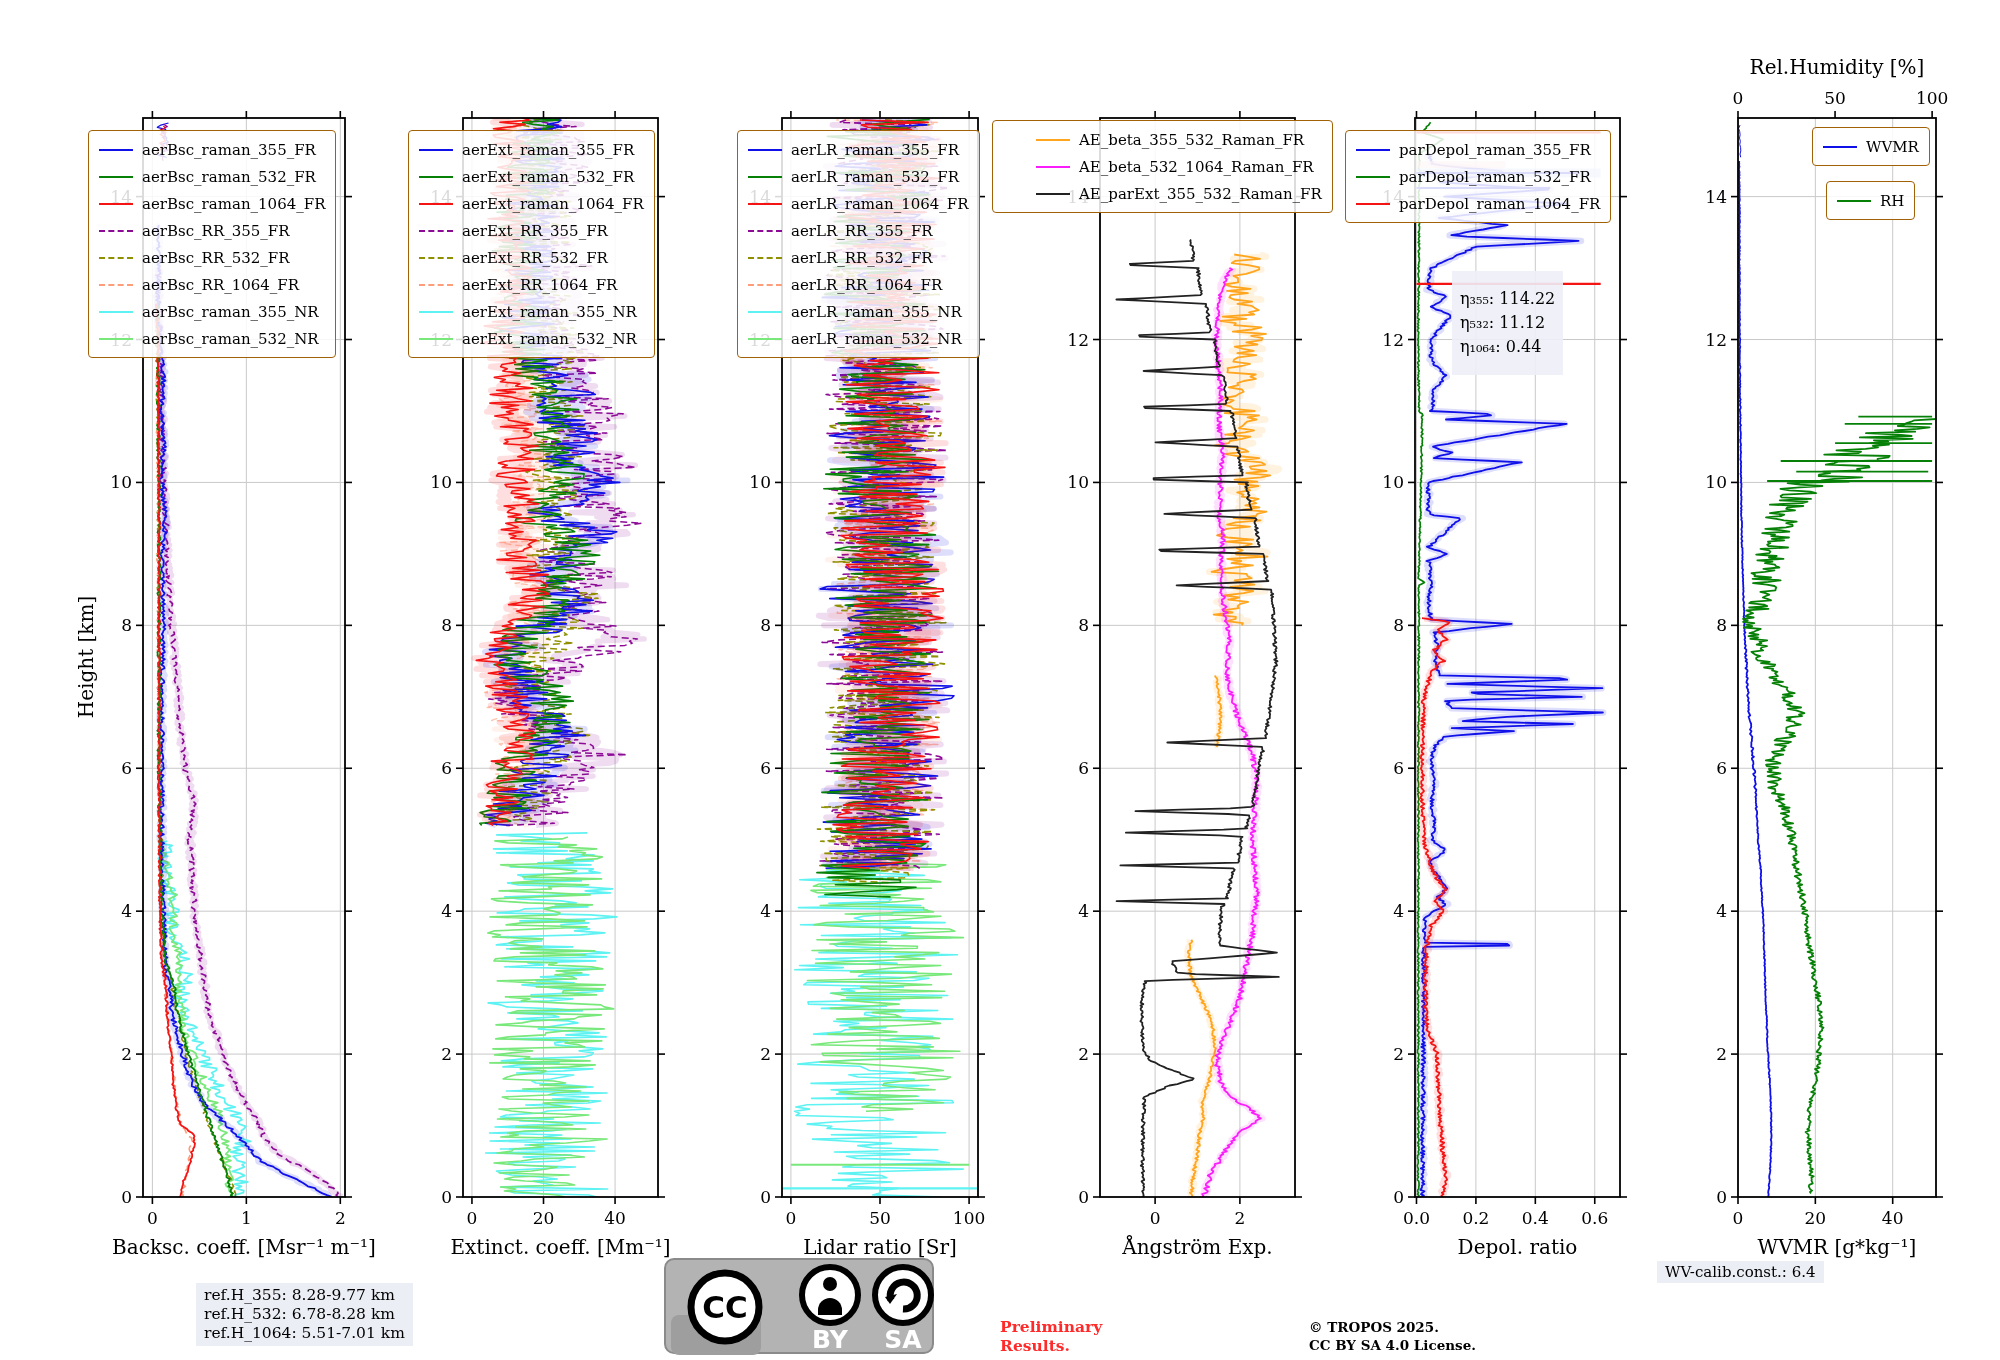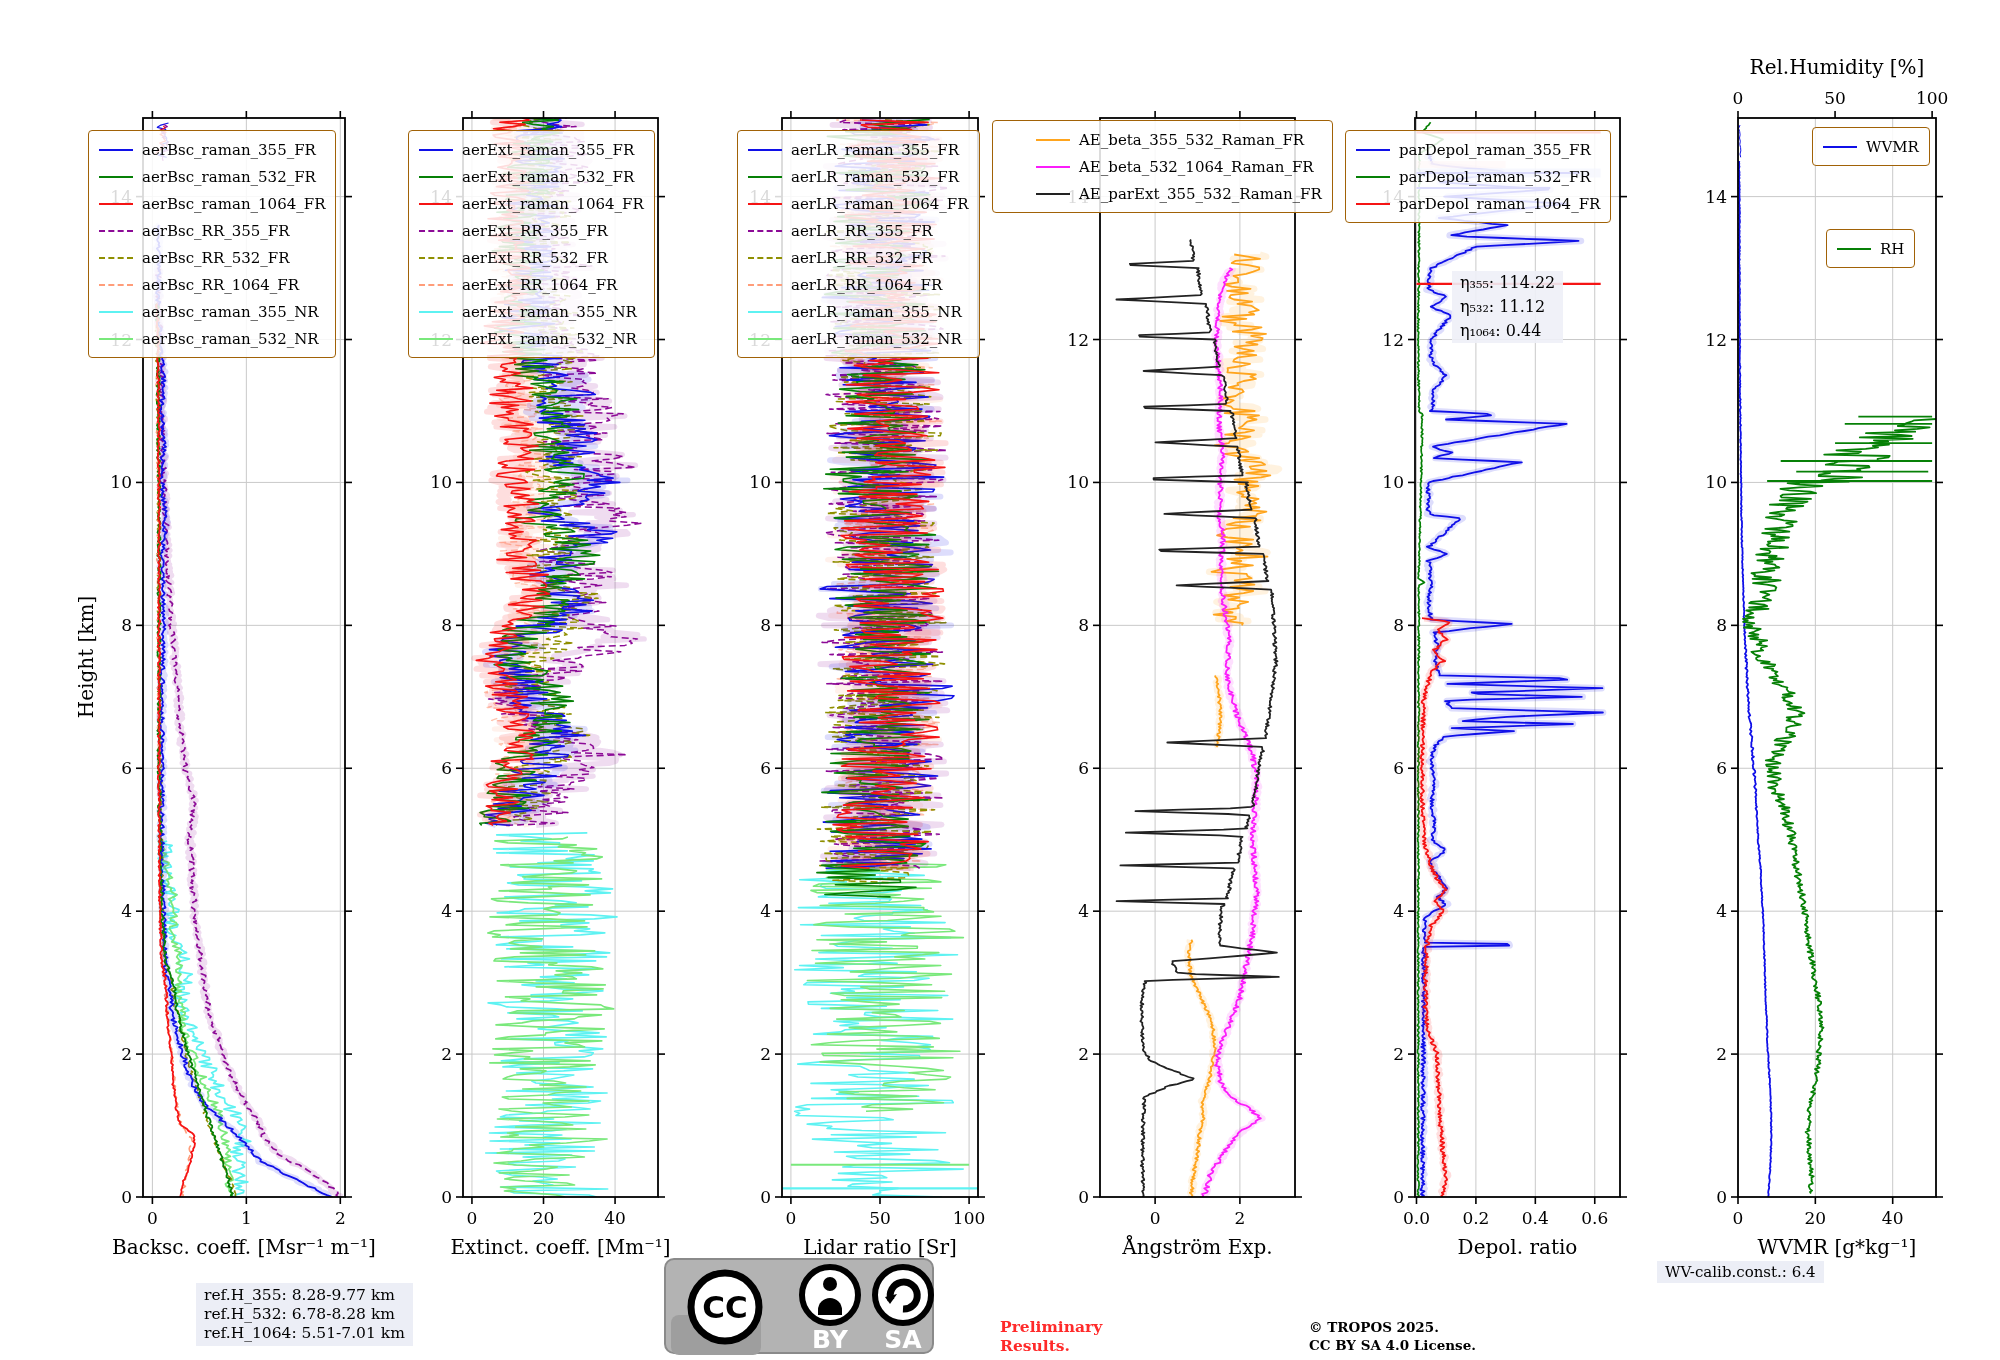--- a/index.html
+++ b/index.html
@@ -7,21 +7,21 @@
           font-family:"DejaVu Serif","Liberation Serif",serif;color:#000;overflow:hidden;}
   #plot-svg{position:absolute;left:0;top:0;}
   .ovl{position:absolute;z-index:2;}
   .page-title{left:785px;top:14px;transform:translateX(-50%);font-size:20px;white-space:nowrap;}
   .yaxis-label{left:86px;top:657px;transform:translate(-50%,-50%) rotate(-90deg);font-size:20px;white-space:nowrap;}
   .legend{background:rgba(255,255,255,0.85);border:1px solid #a16207;border-radius:4px;
           padding:5px 10px;font-size:15px;}
   .legend-item{display:flex;align-items:center;gap:9px;height:27px;}
   .legend-swatch{display:inline-block;width:34px;height:0;border-top:2.6px solid #000;flex:0 0 auto;}
   .legend-label{white-space:nowrap;}
-  .eta-box{background:rgba(238,240,247,0.9);padding:0 8px;font-size:16px;line-height:1.5;}
+  .eta-box{background:rgba(238,240,247,0.9);padding:16px 8px;font-size:16px;line-height:1.5;}
   .refh-box{background:#eceef6;padding:3px 8px;font-size:15.5px;line-height:1.22;}
   .wv-box{background:#eceef6;padding:2px 8px;font-size:15px;}
   .prelim{color:#ff2a2a;font-weight:bold;font-size:15.5px;line-height:1.25;}
   .copyright{font-weight:bold;font-size:13.5px;line-height:1.35;font-family:"DejaVu Serif","Liberation Serif",serif;}
   .nowrap{white-space:nowrap;}
 </style>
 </head>
 <body>
 
 <div class="canvas">
@@ -569,21 +569,21 @@
           <span class="legend-swatch" style="border-top-color: rgb(245, 20, 20);"></span>
           <span class="legend-label">parDepol_raman_1064_FR</span>
         </div>
       </div>
       <div class="ovl legend" style="left: 1812px; top: 127px;">
         <div class="legend-item">
           <span class="legend-swatch" style="border-top-color: rgb(16, 16, 232);"></span>
           <span class="legend-label">WVMR</span>
         </div>
       </div>
-      <div class="ovl legend" style="left: 1826px; top: 181px; margin-top: 48px;">
+      <div class="ovl legend" style="left: 1826px; top: 181px;">
         <div class="legend-item">
           <span class="legend-swatch" style="border-top-color: rgb(6, 128, 6);"></span>
           <span class="legend-label">RH</span>
         </div>
       </div>
     </div>
 
   <div class="ovl eta-box" style="left:1452px;top:271px;">
     <div class="nowrap">η₃₅₅: 114.22</div>
     <div class="nowrap">η₅₃₂: 11.12</div>

